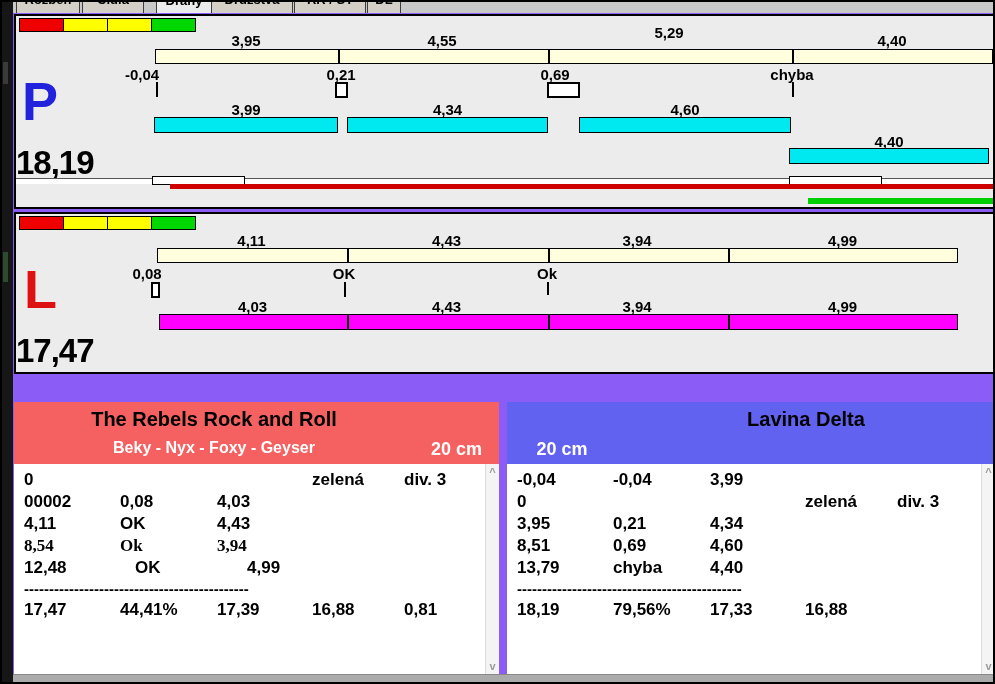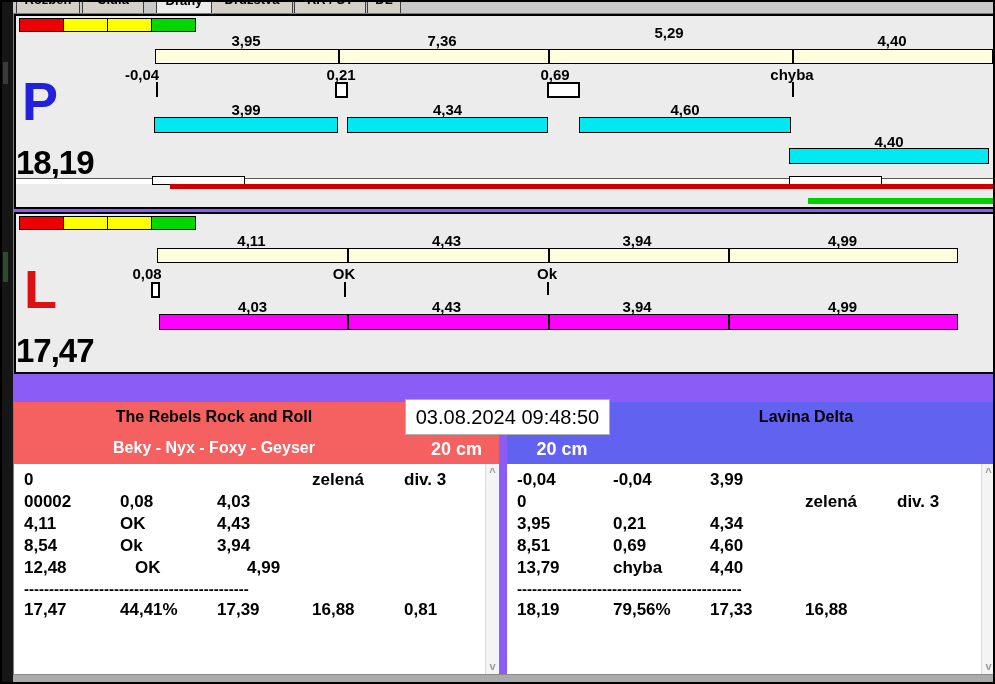--- a/index.html
+++ b/index.html
@@ -37,21 +37,21 @@
   .lane-letter { position:absolute; font-size:54px; font-weight:bold; line-height:1; }
   .lane-total { position:absolute; font-size:33px; font-weight:bold; color:#000; letter-spacing:-1px; }
 
   .prog-strip { position:absolute; left:0; right:0; height:6px; background:#fff; border-top:1px solid #555; }
   .prog-tab { position:absolute; height:9px; background:#fff; border:1px solid #000; }
   .prog-red { position:absolute; height:5px; background:#cf0000; }
   .prog-green { position:absolute; height:6px; background:#00d000; }
 
   
   .team-header { position:absolute; top:400px; height:62px; }
-  .team-header .tname { position:absolute; top:6px; font-size:16px; font-weight:bold; color:#000; text-align:center; }
+  .team-header .tname { position:absolute; top:6px; font-size:20px; font-weight:bold; color:#000; text-align:center; }
   .team-header .tdogs { position:absolute; top:37px; font-size:16px; font-weight:bold; color:#fff; text-align:center; }
   .team-header .tcat  { position:absolute; top:37px; font-size:18px; font-weight:bold; color:#fff; text-align:center; }
   .red-team { left:12px; width:485px; background:#f56060; }
   .blue-team { left:505px; width:488px; background:#6262f0; }
 
   .datetime-box { position:absolute; left:403px; top:397px; width:205px; height:36px; background:#fff;
                   border:1px solid #b0b0b0; text-align:center; line-height:34px; font-size:20px; color:#000; z-index:5; }
 
   .dtable { position:absolute; top:462px; height:210px; background:#fff; overflow:hidden; }
   .ltable { left:12px; width:485px; }
@@ -88,21 +88,21 @@
 
   <div class="panel" style="top:12px;height:195px;">
     <div class="legend" style="left:4px;top:2px;">
       <span style="background:#ee0000;"></span>
       <span style="background:#ffff00;"></span>
       <span style="background:#ffff00;"></span>
       <span style="background:#00d800;"></span>
     </div>
 
     <div class="seg-label" style="left:139px;width:182px;top:16px;">3,95</div>
-    <div class="seg-label" style="left:321px;width:210px;top:16px;">7,36</div>
+    <div class="seg-label" style="left:321px;width:210px;top:16px;">4,55</div>
     <div class="seg-label" style="left:531px;width:244px;top:8px;">5,29</div>
     <div class="seg-label" style="left:775px;width:202px;top:16px;">4,40</div>
 
     <div class="split-bar" style="left:139px;top:33px;width:838px;">
       <span class="split-div" style="left:182px;"></span>
       <span class="split-div" style="left:392px;"></span>
       <span class="split-div" style="left:636px;"></span>
     </div>
 
     <div class="mark-label" style="left:126px;top:50px;">-0,04</div>
@@ -177,21 +177,20 @@
     <div class="tname" style="left:0;width:400px;">The Rebels Rock and Roll</div>
     <div class="tdogs" style="left:0;width:400px;">Beky - Nyx - Foxy - Geyser</div>
     <div class="tcat" style="left:400px;width:85px;">20 cm</div>
   </div>
 
   <div class="team-header blue-team">
     <div class="tcat" style="left:0;width:110px;">20 cm</div>
     <div class="tname" style="left:110px;right:0;width:378px;">Lavina Delta</div>
   </div>
 
-  <div class="datetime-box">03.08.2024 09:48:50</div>
 
   <div class="dtable ltable">
     <div class="trow" style="top:6px;">
       <span>0</span>
       <span></span>
       <span></span>
       <span>zelená</span>
       <span>div. 3</span>
     </div>
     <div class="trow" style="top:28px;">
@@ -201,21 +200,21 @@
       <span></span>
       <span></span>
     </div>
     <div class="trow" style="top:50px;">
       <span>4,11</span>
       <span>OK</span>
       <span>4,43</span>
       <span></span>
       <span></span>
     </div>
-    <div class="trow" style="top:72px;">
+    <div class="trow" style="top:72px;font-family:Liberation Serif, serif;">
       <span>8,54</span>
       <span>Ok</span>
       <span>3,94</span>
       <span></span>
       <span></span>
     </div>
     <div class="trow" style="top:94px;gap:15px;">
       <span>12,48</span>
       <span>OK</span>
       <span>4,99</span>

